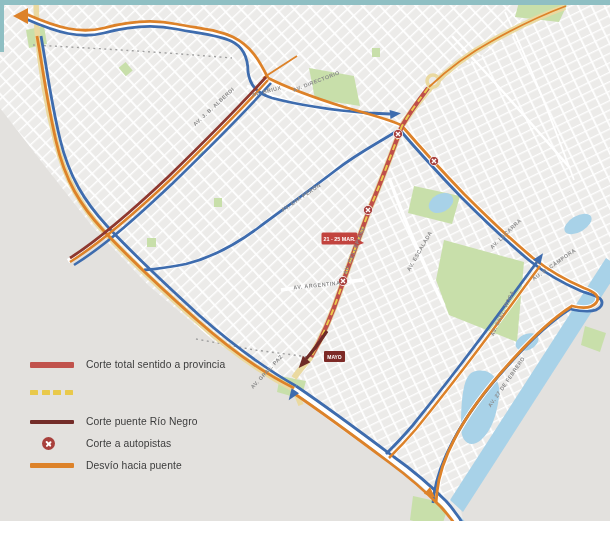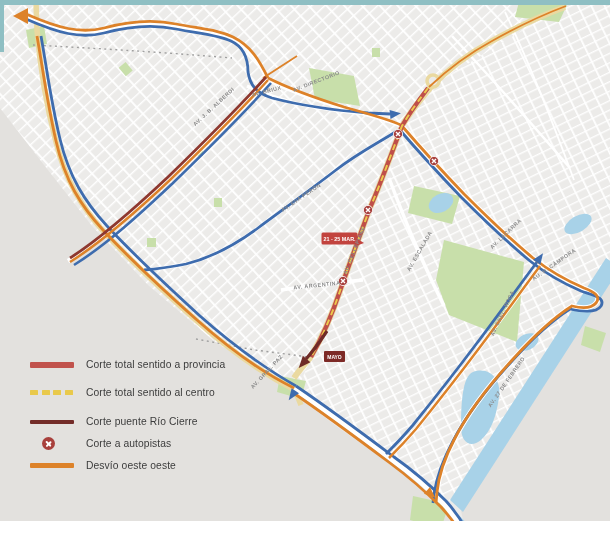--- a/index.html
+++ b/index.html
@@ -214,35 +214,34 @@
         </div>
     <span class="legend-label">Corte total sentido a provincia</span>
   </div>
   <div class="legend-row" style="top:374px">
     <div class="sw dashes">
       <div class="dash"></div>
           <div class="dash"></div>
           <div class="dash"></div>
           <div class="dash"></div>
     </div>
-    <span class="legend-label">Corte total sentido al centro</span>
   </div>
   <div class="legend-row" style="top:403px">
     <div class="sw">
           <div class="bar bar-maroon"></div>
         </div>
-    <span class="legend-label">Corte puente Río Cierre</span>
+    <span class="legend-label">Corte puente Río Negro</span>
   </div>
   <div class="legend-row" style="top:425px">
     <div class="sw">
           <div class="xmark"></div>
         </div>
     <span class="legend-label">Corte a autopistas</span>
   </div>
   <div class="legend-row" style="top:447px">
     <div class="sw">
           <div class="bar bar-orange"></div>
         </div>
-    <span class="legend-label">Desvío oeste oeste</span>
+    <span class="legend-label">Desvío hacia puente</span>
   </div>
 </div>
 
 </div>
 
 </body></html>

